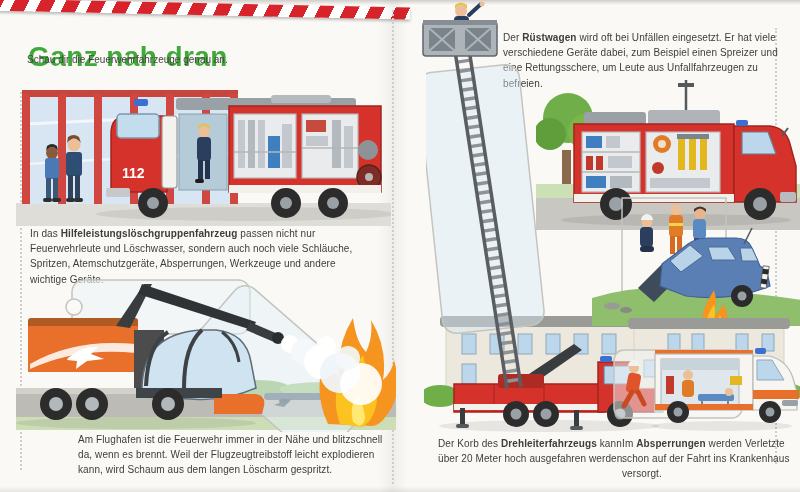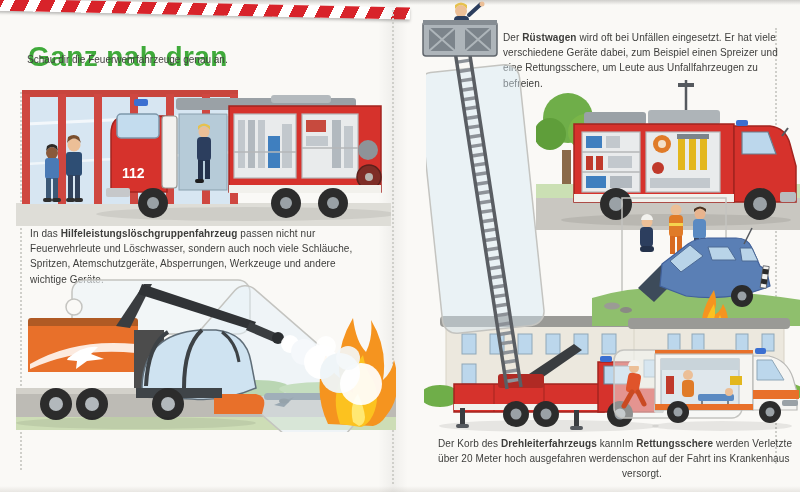--- a/index.html
+++ b/index.html
@@ -204,20 +204,21 @@
       <circle cx="288" cy="76" r="13" fill="#f4f8fb" opacity="0.95"></circle>
       <circle cx="305" cy="86" r="17" fill="#ffffff" opacity="0.95"></circle>
       <circle cx="324" cy="97" r="20" fill="#eef4f8" opacity="0.95"></circle>
       <circle cx="345" cy="108" r="21" fill="#ffffff" opacity="0.92"></circle>
       <circle cx="310" cy="70" r="10" fill="#ffffff" opacity="0.9"></circle>
       <circle cx="332" cy="82" r="12" fill="#f4f8fb" opacity="0.9"></circle>
     </g>
     <ellipse cx="120" cy="147" rx="120" ry="6" fill="rgba(0,0,0,0.07)"></ellipse>
   </svg>
 
+  <p class="body-text" style="left:76px; top:430px; width:305px;">Am Flughafen ist die Feuerwehr immer in der Nähe und blitzschnell da, wenn es brennt. Weil der Flugzeugtreibstoff leicht explodieren kann, wird Schaum aus dem langen Löscharm gespritzt.</p>
 
   <p class="body-text" style="left:501px; top:28px; width:295px;">
     <span>Der </span><b>Rüstwagen</b><span> wird oft bei Unfällen eingesetzt. Er hat viele verschiedene Geräte dabei, zum Beispiel einen Spreizer und eine Rettungsschere, um Leute aus Unfallfahrzeugen zu befreien.</span>
   </p>
 
   <svg class="illu" style="left:413px; top:0px; z-index:6;" width="96" height="64" viewBox="0 0 96 64">
     <g>
       <line x1="56" y1="15" x2="68" y2="4" stroke="#2c3e5e" stroke-width="4" stroke-linecap="round"></line>
       <circle cx="69" cy="4" r="2.5" fill="#ecbf97"></circle>
       <circle cx="48" cy="11" r="6" fill="#ecbf97"></circle>
@@ -438,16 +439,16 @@
       <circle cx="158" cy="124" r="11" fill="#2c2c2c"></circle>
         <circle cx="158" cy="124" r="4.5" fill="#9aa1a6"></circle>
     </g>
   </svg>
 
   <p class="body-text" style="left:436px; top:434px; width:195px; z-index:7;">
     <span>Der Korb des </span><b>Drehleiterfahrzeugs</b><span> kann über 20 Meter hoch ausgefahren werden.</span>
   </p>
 
   <p class="body-text" style="left:620px; top:434px; width:190px; z-index:7;">
-    <span>Im </span><b>Rettungsschere</b><span> werden Verletzte schon auf der Fahrt ins Krankenhaus versorgt.</span>
+    <span>Im </span><b>Absperrungen</b><span> werden Verletzte schon auf der Fahrt ins Krankenhaus versorgt.</span>
   </p>
 
 </div>
 
 </body></html>

